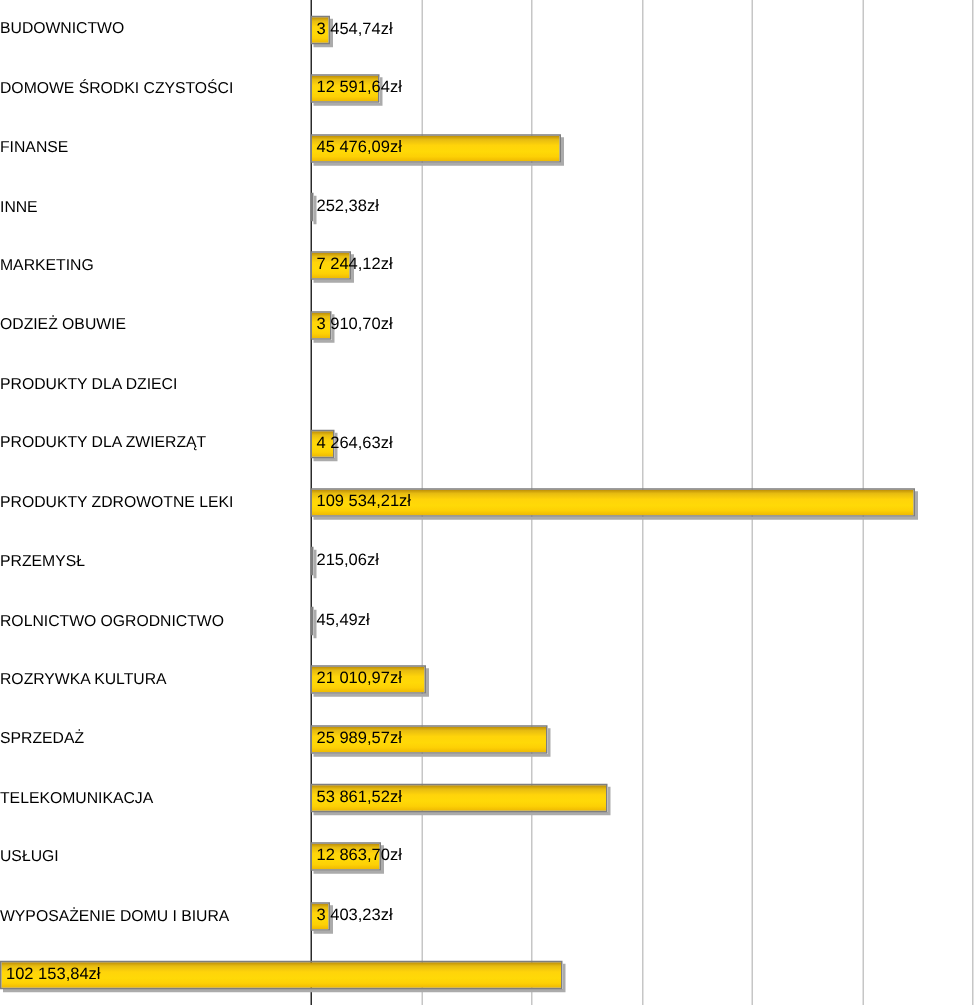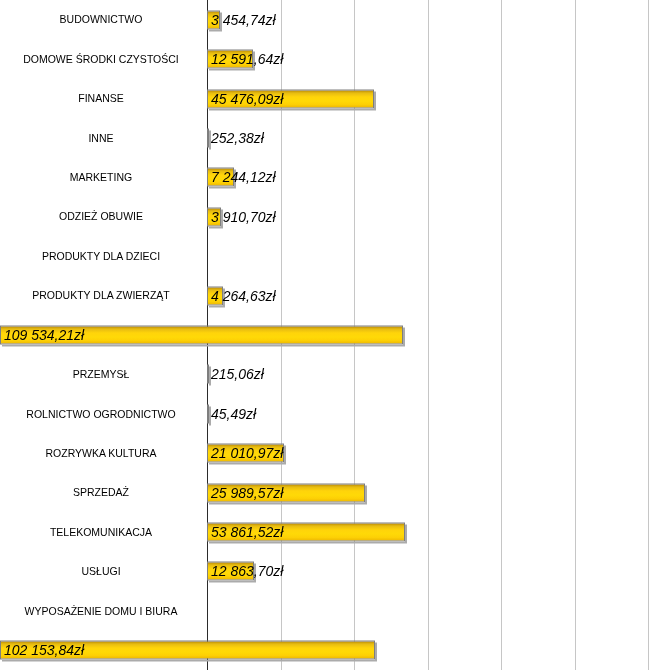--- a/index.html
+++ b/index.html
@@ -6,31 +6,31 @@
   html,body { width:650px; height:670px; background:#ffffff;
               font-family:"Liberation Sans", sans-serif; overflow:hidden; }
   .chart { position:relative; width:650px; height:670px; background:#ffffff; overflow:hidden; }
 
   .gridline { position:absolute; top:0; bottom:0; width:1px; background:#c6c6c6; }
   .axis-line { position:absolute; top:0; bottom:0; left:207px; width:1px; background:#2b2b2b; }
 
   .rows { position:absolute; left:0; top:0; width:650px; height:670px;
           display:flex; flex-direction:column; }
   .row { flex:1; display:flex; align-items:center; }
-  .label { width:207px; padding-right:5px; text-align:center; font-size:10.5px;
+  .label { width:207px; padding-right:5px; text-align:left; font-size:10.5px;
            line-height:1; color:#000; white-space:nowrap; }
   .plot { position:relative; flex:1; height:100%; }
   .bar { position:absolute; left:0; top:50%; transform:translateY(-50%);
          height:19px;
          background:linear-gradient(180deg,#bd8e07 0%,#e7bc11 15%,#ffd40a 38%,
                                     #ffd907 62%,#fdd005 82%,#eeb902 100%);
          border:1px solid #7e7e7e;
          box-shadow:2px 2px 0 #ababab; }
   .value { position:absolute; left:4px; top:50%; transform:translateY(-50%);
-           font-size:14px; line-height:1; color:#000; white-space:nowrap;font-style:italic; }
+           font-size:11px; line-height:1; color:#000; white-space:nowrap; }
 </style>
 </head>
 <body>
 
 <div class="chart">
   <div id="grid-layer">
       <div class="gridline" style="left: 280.5px;"></div>
       <div class="gridline" style="left: 354px;"></div>
       <div class="gridline" style="left: 427.5px;"></div>
       <div class="gridline" style="left: 501px;"></div>
@@ -94,20 +94,21 @@
 
   <div class="row">
     <div class="label">PRODUKTY DLA ZWIERZĄT</div>
     <div class="plot">
       <div class="bar" style="width: 15.6725px;"></div>
       <div class="value">4 264,63zł</div>
     </div>
   </div>
 
   <div class="row">
+    <div class="label">PRODUKTY ZDROWOTNE LEKI</div>
     <div class="plot">
       <div class="bar" style="width: 402.538px;"></div>
       <div class="value">109 534,21zł</div>
     </div>
   </div>
 
   <div class="row">
     <div class="label">PRZEMYSŁ</div>
     <div class="plot">
       <div class="bar" style="width: 0.790346px;"></div>
@@ -151,20 +152,24 @@
   <div class="row">
     <div class="label">USŁUGI</div>
     <div class="plot">
       <div class="bar" style="width: 47.2741px;"></div>
       <div class="value">12 863,70zł</div>
     </div>
   </div>
 
   <div class="row">
     <div class="label">WYPOSAŻENIE DOMU I BIURA</div>
+    <div class="plot">
+      <div class="bar" style="width: 12.5069px;"></div>
+      <div class="value">3 403,23zł</div>
+    </div>
   </div>
 
   <div class="row">
     <div class="plot">
       <div class="bar" style="width: 375.415px;"></div>
       <div class="value">102 153,84zł</div>
     </div>
   </div>
 </div>
 </div>

